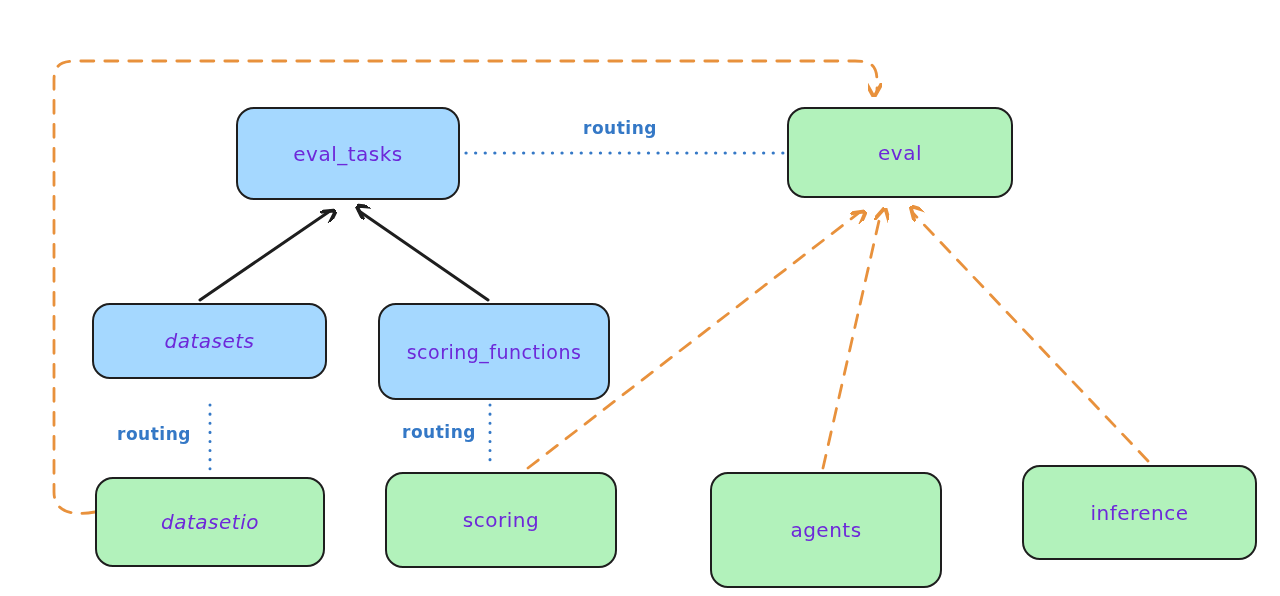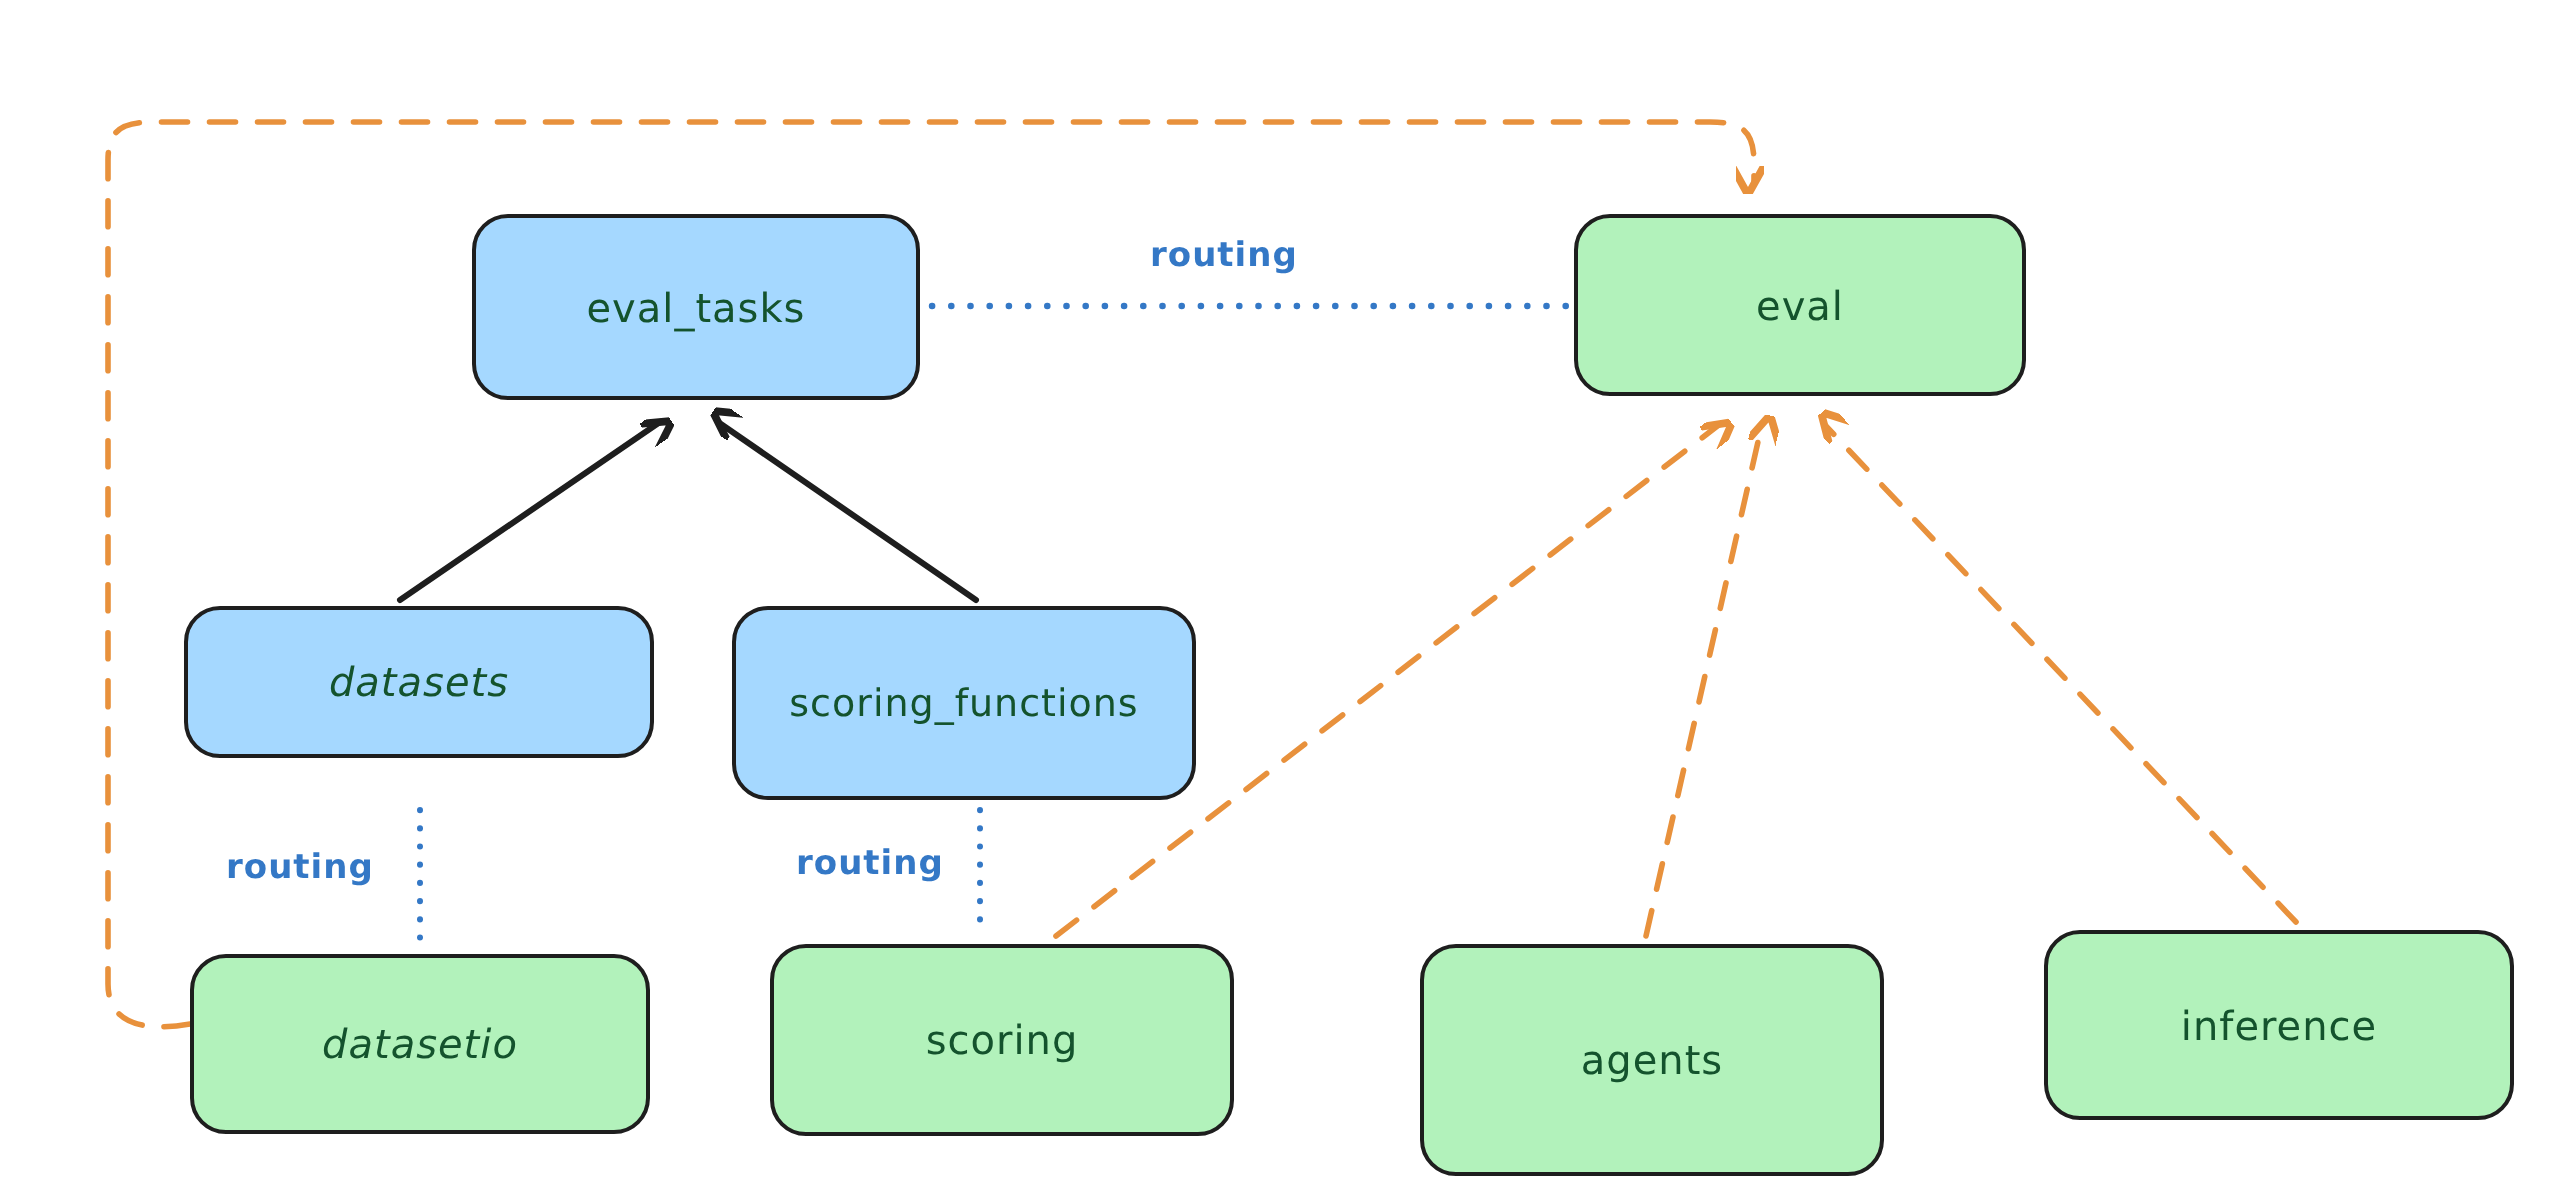--- a/index.html
+++ b/index.html
@@ -19,42 +19,42 @@
   }
   .node {
     position: absolute;
     display: flex;
     align-items: center;
     justify-content: center;
     border: 2.5px solid #1e1e1e;
     border-radius: 18px;
     font-size: 20px;
     letter-spacing: 0.5px;
-    color: #14532d;
+    color: #6d28d9;
     box-sizing: border-box;
   }
   .node.blue  { background: #a5d8ff; }
   .node.green { background: #b2f2bb; }
 
   .node-eval_tasks        { left: 236px;  top: 107px; width: 224px; height: 93px; }
   .node-eval              { left: 787px;  top: 107px; width: 226px; height: 91px; }
   .node-datasets          { left: 92px;   top: 303px; width: 235px; height: 76px; font-style: italic; }
-  .node-scoring_functions { left: 366px;  top: 303px; width: 232px; height: 97px; font-size: 19px; }
+  .node-scoring_functions { left: 378px;  top: 303px; width: 232px; height: 97px; font-size: 19px; }
   .node-datasetio         { left: 95px;   top: 477px; width: 230px; height: 90px; font-style: italic; }
   .node-scoring           { left: 385px;  top: 472px; width: 232px; height: 96px; }
   .node-agents            { left: 710px;  top: 472px; width: 232px; height: 116px; }
   .node-inference         { left: 1022px; top: 465px; width: 235px; height: 95px; text-align: center; }
 
   .edge-label {
     position: absolute;
     color: #3478c6;
     font-size: 17px;
     font-weight: bold;
     letter-spacing: 0.5px;
-    text-align: left;
+    text-align: center;
   }
   .edge-label-top  { left: 575px; top: 118px; width: 90px; }
   .edge-label-left { left: 113px; top: 424px; width: 82px; }
   .edge-label-mid  { left: 398px; top: 422px; width: 82px; }
 </style>
 </head>
 <body>
 
 <div class="canvas">
 

